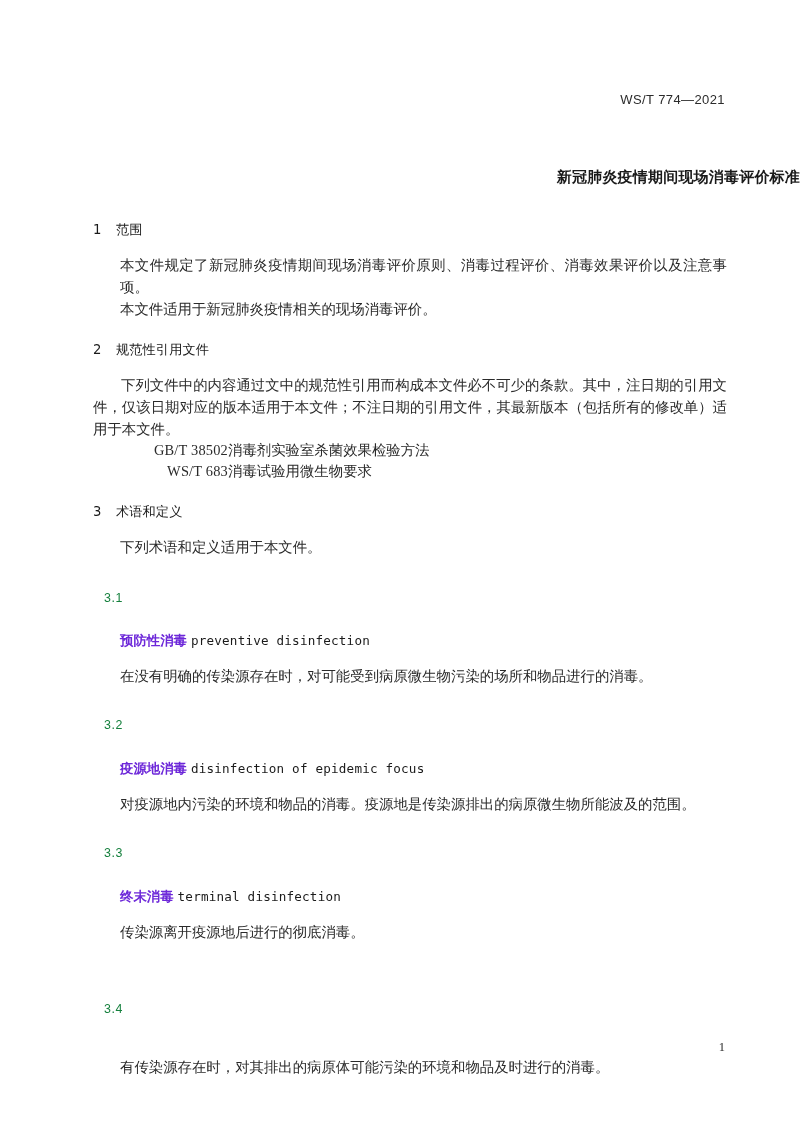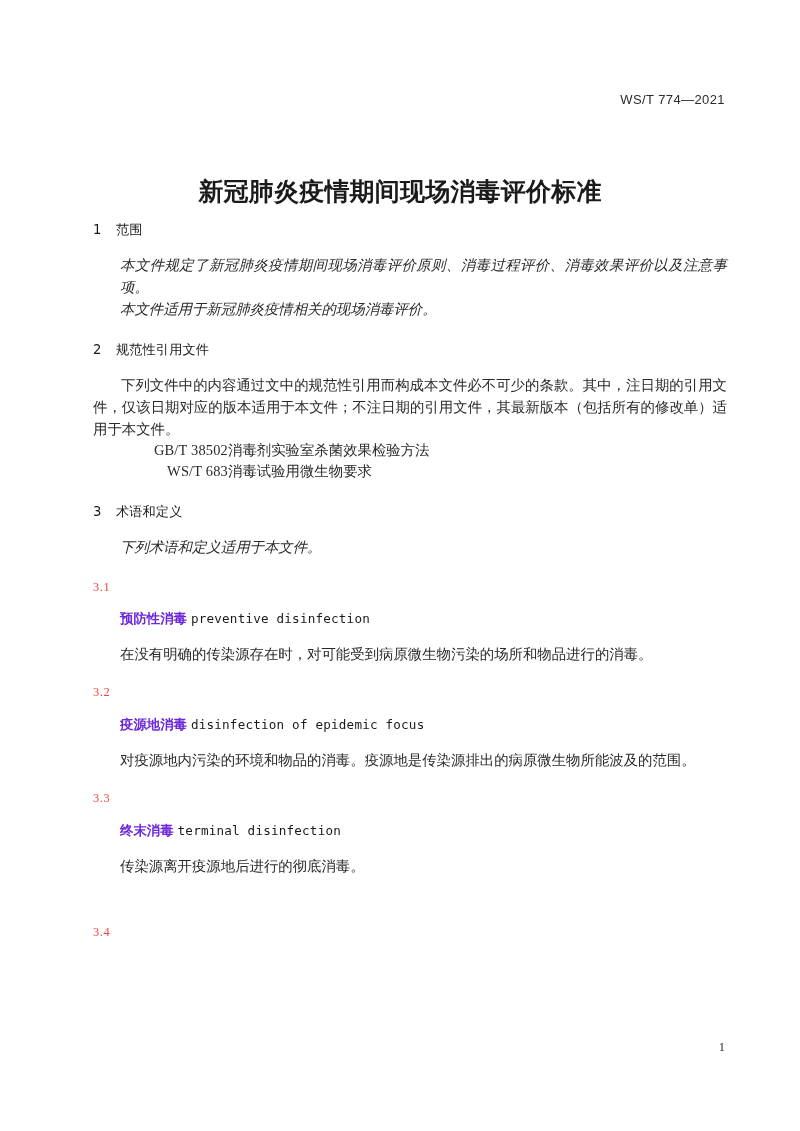--- a/index.html
+++ b/index.html
@@ -37,24 +37,24 @@
     color: #2b2b2b;
     white-space: nowrap;
   }
 
   
   .doc-title {
     position: absolute;
     top: 158px;
     left: 0;
     width: 800px;
-    text-align: center;
+    text-align: right;
     font-family: "DejaVu Sans", "Liberation Sans", sans-serif;
     font-weight: bold;
-    font-size: 25px;
+    font-size: 15px;
     letter-spacing: 0.2px;
     color: #1a1a1a;
   }
 
   
   .content {
     position: absolute;
     top: 222px;
     left: 93px;
     width: 634px;
@@ -80,21 +80,20 @@
     font-size: 14.4px;
     line-height: 22px;
     color: #2a2a2a;
     text-align: justify;
     text-justify: inter-ideograph;
   }
 
   
   .indent-block {
     padding-left: 27px;
-    font-style: italic;
   }
   .first-line-indent {
     text-indent: 28px;
   }
 
   
   .ref-list {
     margin: 0;
     padding-left: 27px;
   }
@@ -107,24 +106,24 @@
   }
   .ref-item .ref-code {
     display: inline-block;
     width: 108px;
     letter-spacing: 0.2px;
     text-align: right;
   }
 
   
   .clause-num {
-    margin: 0;
-    font-family: Liberation Serif, serif;
+    margin: 11px;
+    font-family: Liberation Sans, sans-serif;
     font-size: 12.4px;
-    color: #ef4444;
+    color: #15803d;
     letter-spacing: 0.6px;
     line-height: 1.2;
   }
   .term-line {
     margin: 0;
     padding-left: 27px;
     line-height: 20px;
   }
   .term-zh {
     font-family: "DejaVu Sans", "Liberation Sans", sans-serif;
@@ -242,18 +241,19 @@
     </p>
     <div class="sp-clause-gap"></div>
     <p class="term-def">传染源离开疫源地后进行的彻底消毒。</p>
 
     <div class="sp-extra-gap"></div>
     <div class="sp-para-gap"></div>
 
     <p class="clause-num">3.4</p>
     <div class="sp-clause-gap"></div>
     <div class="sp-clause-gap"></div>
+    <p class="term-def">有传染源存在时，对其排出的病原体可能污染的环境和物品及时进行的消毒。</p>
 
   </div>
 
   <div class="page-number">1</div>
 
 </div>
 
 </body></html>

